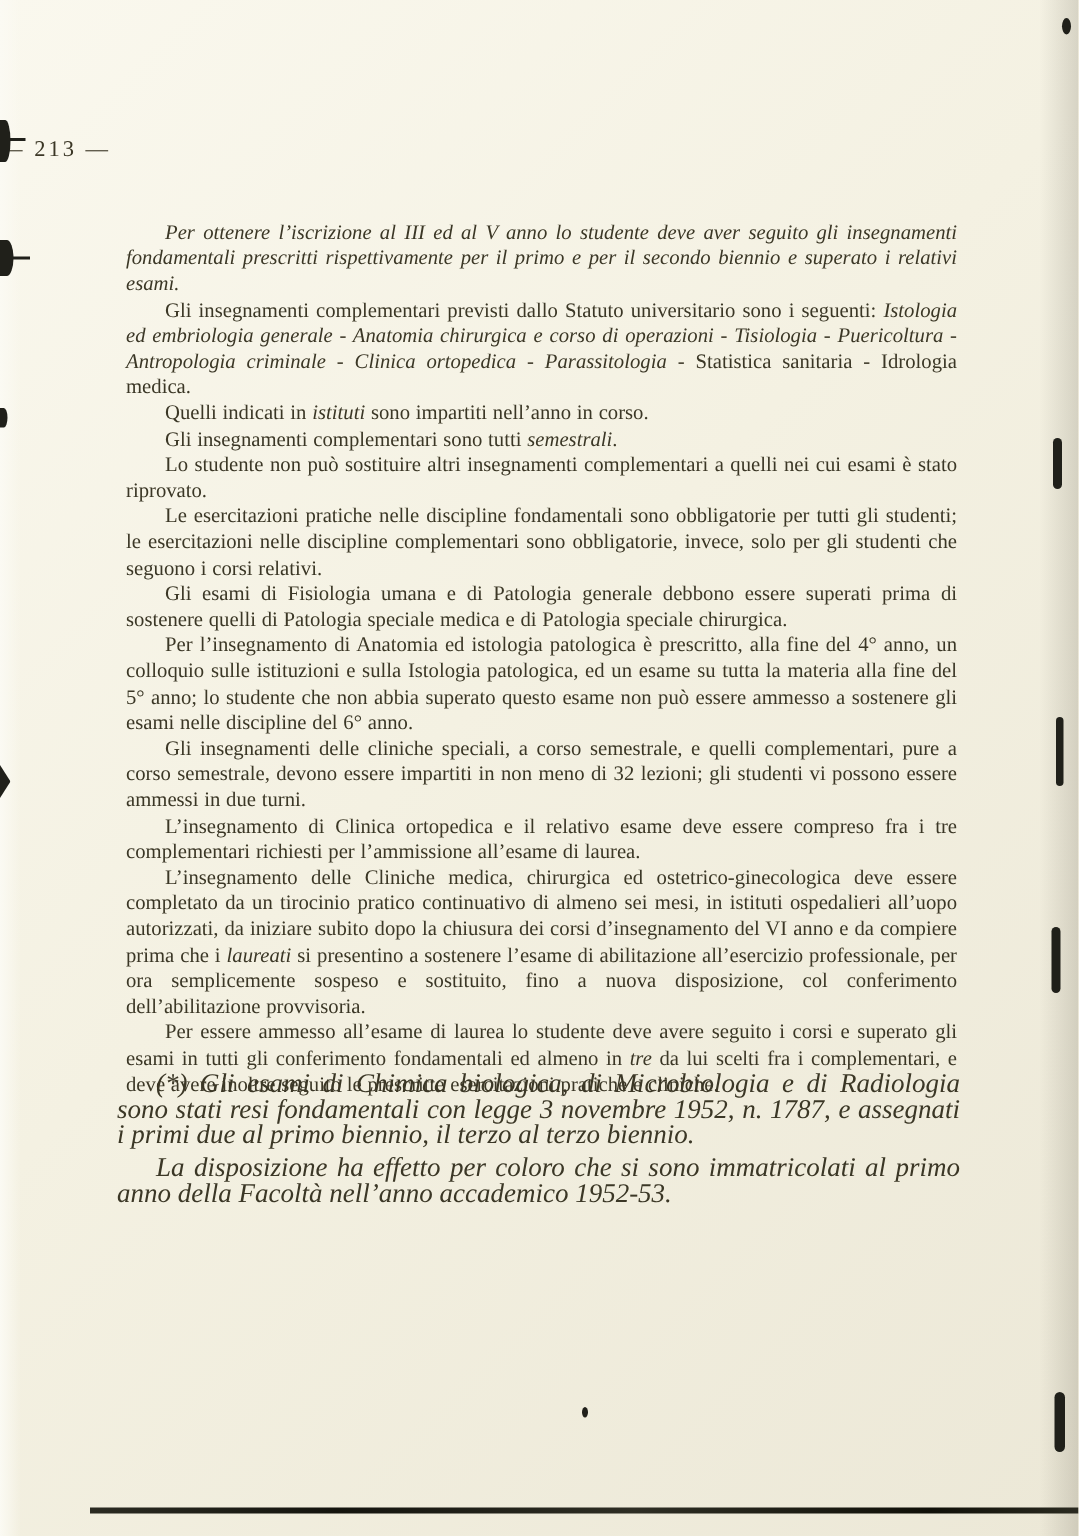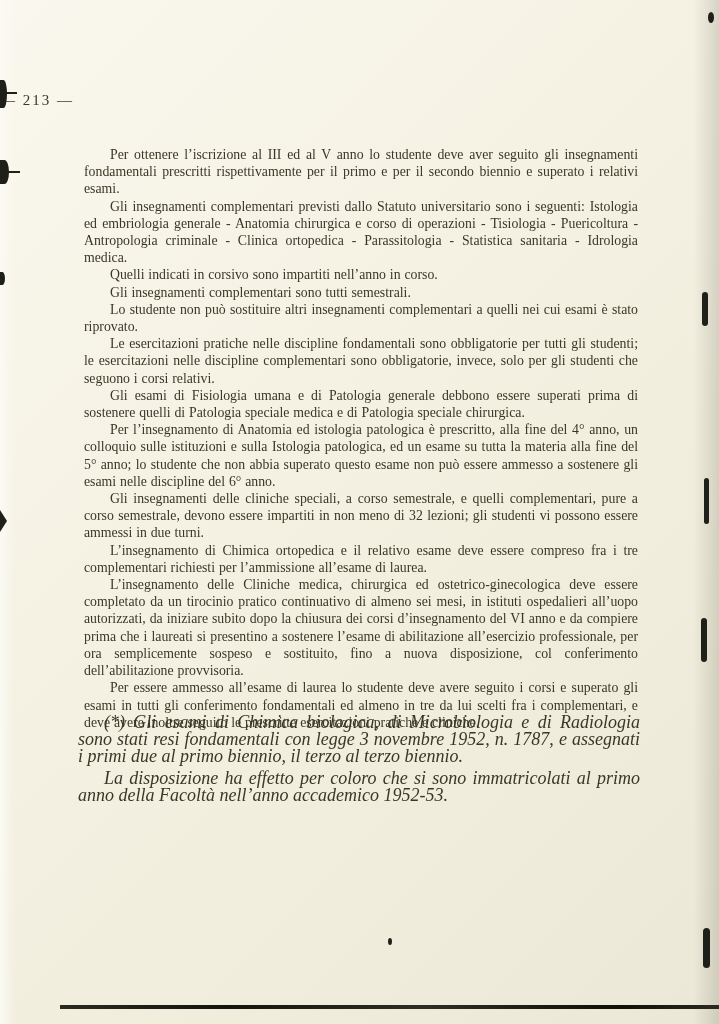--- a/index.html
+++ b/index.html
@@ -36,49 +36,49 @@
     font-size:13.8px;line-height:17.2px;text-align:justify;
     word-spacing:0.4px;
   }
   .para{margin:0;text-indent:26px;}
   .footnote-block{
     position:absolute;left:78px;top:714px;width:562px;
     font-style:italic;font-size:18px;line-height:17px;text-align:justify;
   }
   .footnote{margin:0;text-indent:26px;}
   .footnote + .footnote{margin-top:5px;}
-  .it{}
+  .it{font-style:italic;}
   .bd{font-weight:normal;}
   .artifact{position:absolute;background:#20201a;}
   .blob{border-radius:0 60% 60% 0;}
   .dot{border-radius:50%;}
   .bottom-line{
     background:linear-gradient(90deg,#2b2b22 0%,#14140e 25%,#2e2e24 55%,#101008 85%,#2a2a20 100%);
   }
 </style>
 </head>
 <body>
 
 <div class="page-surface"></div>
 <div class="edge-left"></div>
 <div class="edge-right"></div>
 
 <div class="page-number">— 213 —</div>
 
 <div class="text-block">
     <p class="para"><span class="it">Per ottenere l’iscrizione al III ed al V anno lo studente deve aver seguito gli insegnamenti fondamentali prescritti rispettivamente per il primo e per il secondo biennio e superato i relativi esami.</span></p>
     <p class="para"><span>Gli </span><span class="bd">insegnamenti complementari</span><span> previsti dallo Statuto universitario sono i seguenti: </span><span class="it">Istologia ed embriologia generale - Anatomia chirurgica e corso di operazioni - Tisiologia - Puericoltura - Antropologia criminale - Clinica ortopedica - Parassitologia</span><span> - Statistica sanitaria - Idrologia medica.</span></p>
-    <p class="para"><span>Quelli indicati in </span><span class="it">corsivo</span><span> sono impartiti nell’anno in corso.</span></p>
+    <p class="para"><span>Quelli indicati in </span><span class="it">istituti</span><span> sono impartiti nell’anno in corso.</span></p>
     <p class="para"><span>Gli insegnamenti complementari sono tutti </span><span class="it">semestrali</span><span>.</span></p>
     <p class="para"><span>Lo studente non può sostituire altri insegnamenti complementari a quelli nei cui esami è stato riprovato.</span></p>
     <p class="para"><span>Le esercitazioni pratiche nelle discipline fondamentali sono obbligatorie per tutti gli studenti; le esercitazioni nelle discipline complementari sono obbligatorie, invece, solo per gli studenti che seguono i corsi relativi.</span></p>
     <p class="para"><span>Gli esami di Fisiologia umana e di Patologia generale debbono essere superati prima di sostenere quelli di Patologia speciale medica e di Patologia speciale chirurgica.</span></p>
     <p class="para"><span>Per l’insegnamento di Anatomia ed istologia patologica è prescritto, alla fine del 4° anno, un colloquio sulle istituzioni e sulla Istologia patologica, ed un esame su tutta la materia alla fine del 5° anno; lo studente che non abbia superato questo esame non può essere ammesso a sostenere gli esami nelle discipline del 6° anno.</span></p>
     <p class="para"><span>Gli insegnamenti delle cliniche speciali, a corso semestrale, e quelli complementari, pure a corso semestrale, devono essere impartiti in non meno di 32 lezioni; gli studenti vi possono essere ammessi in due turni.</span></p>
-    <p class="para"><span>L’insegnamento di Chimica ortopedica e il relativo esame deve essere compreso fra i tre complementari richiesti per l’ammissione all’esame di laurea.</span></p>
+    <p class="para"><span>L’insegnamento di Clinica ortopedica e il relativo esame deve essere compreso fra i tre complementari richiesti per l’ammissione all’esame di laurea.</span></p>
     <p class="para"><span>L’insegnamento delle Cliniche medica, chirurgica ed ostetrico-ginecologica deve essere completato da un tirocinio pratico continuativo di almeno sei mesi, in istituti ospedalieri all’uopo autorizzati, da iniziare subito dopo la chiusura dei corsi d’insegnamento del VI anno e da compiere prima che i </span><span class="it">laureati</span><span> si presentino a sostenere l’esame di abilitazione all’esercizio professionale, per ora semplicemente sospeso e sostituito, fino a nuova disposizione, col conferimento dell’abilitazione provvisoria.</span></p>
     <p class="para"><span>Per essere ammesso all’esame di laurea lo studente deve avere seguito i corsi e superato gli esami in tutti gli conferimento fondamentali ed almeno in </span><span class="it">tre</span><span> da lui scelti fra i complementari, e deve avere inoltre seguito le prescritte esercitazioni pratiche e cliniche.</span></p>
   </div>
 
 <div class="footnote-block">
     <p class="footnote"><span class="it">(*) Gli esami di Chimica biologica, di Microbiologia e di Radiologia sono stati resi fondamentali con legge 3 novembre 1952, n. 1787, e assegnati i primi due al primo biennio, il terzo al terzo biennio.</span></p>
     <p class="footnote"><span class="it">La disposizione ha effetto per coloro che si sono immatricolati al primo anno della Facoltà nell’anno accademico 1952-53.</span></p>
   </div>
 
 <div class="artifact blob" style="left:0;top:80px;width:7px;height:28px;"></div>

